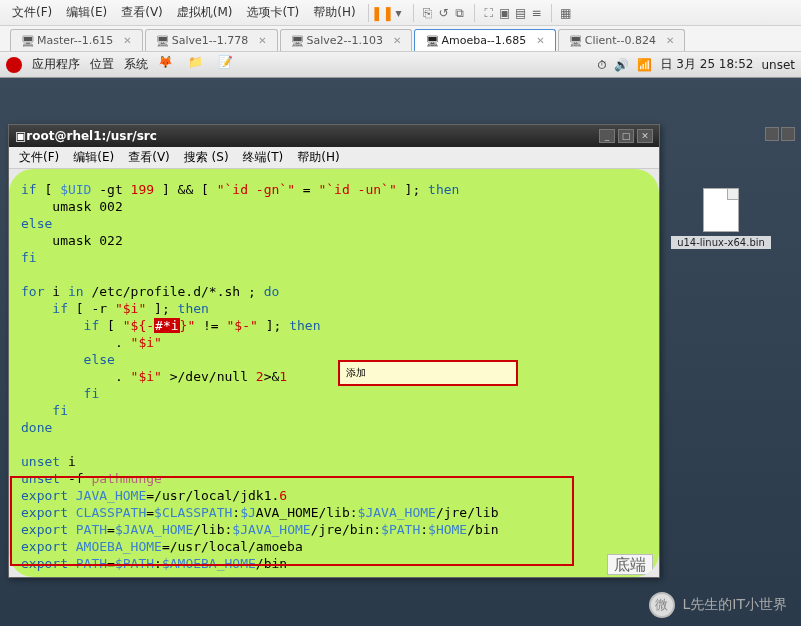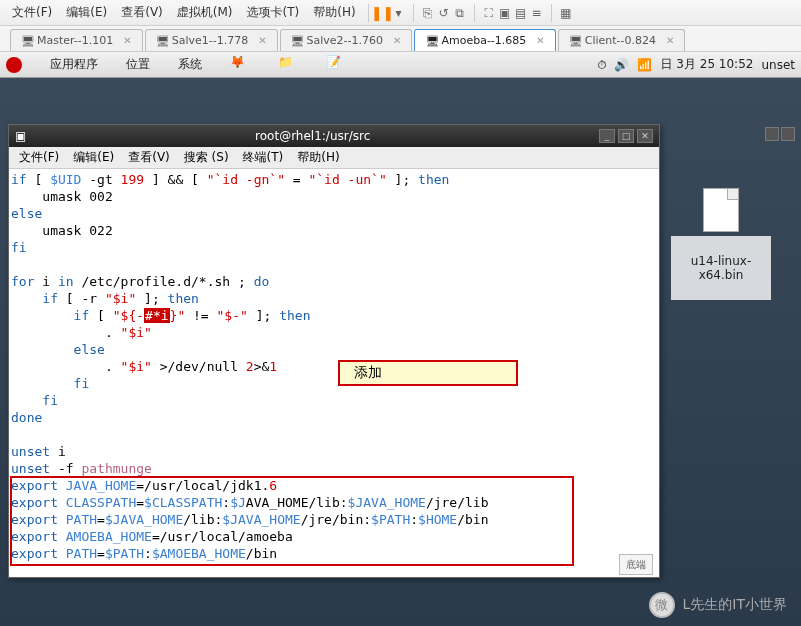--- a/index.html
+++ b/index.html
@@ -14,58 +14,58 @@
 .pause-icon { color: #f68000; font-size: 14px; }
 
 
 .tab-bar { height: 26px; background: #f4f4f4; border-bottom: 1px solid #ccc; display: flex; align-items: flex-end; padding: 0 10px; gap: 2px; }
 .tab { height: 22px; padding: 3px 10px; background: #f0f0f0; border: 1px solid #bbb; border-bottom: none; border-radius: 3px 3px 0 0; display: flex; align-items: center; gap: 4px; font-size: 11px; color: #555; }
 .tab.active { background: #fff; border-color: #4a90d9; color: #222; }
 .tab-icon { width: 12px; height: 12px; display: inline-block; }
 .tab-close { margin-left: 6px; color: #999; font-size: 10px; }
 
 
-.gnome-panel { height: 26px; background: linear-gradient(#f2f2f2, #dcdcdc); border-bottom: 1px solid #999; display: flex; align-items: center; padding: 0 6px; gap: 28px; }
+.gnome-panel { height: 26px; background: linear-gradient(#f2f2f2, #dcdcdc); border-bottom: 1px solid #999; display: flex; align-items: center; padding: 0 6px; gap: 10px; }
 .redhat-logo { width: 16px; height: 16px; background: #c00; border-radius: 50%; }
 .panel-text { color: #222; }
 .panel-right { margin-left: auto; display: flex; align-items: center; gap: 8px; }
 .app-icon { width: 20px; height: 20px; display: inline-block; }
 
 
 .desktop { position: absolute; top: 78px; left: 0; right: 0; bottom: 0; background: linear-gradient(180deg, #3a4a5a 0%, #2a3a4a 100%); }
 .desktop-icon { position: absolute; top: 110px; right: 30px; width: 100px; text-align: center; color: #333; }
 .desktop-icon .file-ic { width: 36px; height: 44px; background: #fff; border: 1px solid #aaa; margin: 0 auto 4px; position: relative; }
 .desktop-icon .file-ic::after { content: ""; position: absolute; top: 0; right: 0; width: 10px; height: 10px; background: #eee; border-left: 1px solid #aaa; border-bottom: 1px solid #aaa; }
-.desktop-icon-label { font-size: 12px; color: #222; background: rgba(255,255,255,0.8); padding: 18px; }
+.desktop-icon-label { font-size: 10px; color: #222; background: rgba(255,255,255,0.8); padding: 1px; }
 
 
 .terminal-window { position: absolute; top: 124px; left: 8px; width: 652px; height: 454px; background: #e8e8e8; border: 1px solid #666; box-shadow: 2px 2px 6px rgba(0,0,0,0.4); }
 .term-title { height: 22px; background: linear-gradient(#444, #222); color: #fff; display: flex; align-items: center; padding: 0 6px; font-size: 12px; }
-.term-title-text { flex: 1; text-align: center; font-weight: normal; }
+.term-title-text { flex: 1; font-weight: bold; }
 .term-btns { display: flex; gap: 3px; }
 .term-btn { width: 16px; height: 14px; background: #555; border: 1px solid #777; color: #ccc; font-size: 9px; display: flex; align-items: center; justify-content: center; }
 .term-menu { height: 22px; background: #ededed; border-bottom: 1px solid #ccc; display: flex; align-items: center; padding: 0 4px; gap: 2px; font-size: 12px; }
 .term-menu-item { padding: 2px 6px; }
-.term-body { background: #ffffff; height: calc(100% - 44px); padding: 2px; position: relative; font-family: "DejaVu Sans Mono", monospace; font-size: 13px; line-height: 17px; white-space: pre; overflow: hidden; }
+.term-body { background: #bef264; height: calc(100% - 44px); padding: 12px; position: relative; font-family: "DejaVu Sans Mono", monospace; font-size: 13px; line-height: 17px; white-space: pre; overflow: hidden; border-radius: 24px; }
 .term-body .blue { color: #1c5fa8; }
 .term-body .red { color: #c00; }
 .term-body .lblue { color: #3a7fd0; }
 .term-body .cursor { background: #c00; color: #fff; padding: 0 1px; }
 .term-body .tpink { color: #b5647f; }
 
 
-.annot { position: absolute; top: 360px; left: 338px; width: 180px; height: 26px; background: #fffbd0; border: 2px solid #c00; display: flex; align-items: center; padding-left: 14px; font-size: 14px; font-family: sans-serif; color: #000; z-index: 10; }
+.annot { position: absolute; top: 360px; left: 338px; width: 180px; height: 26px; background: #fffbd0; border: 2px solid #c00; display: flex; align-items: center; padding-left: 6px; font-size: 10px; font-family: sans-serif; color: #000; z-index: 10; }
 
 
 .export-box { position: absolute; top: 476px; left: 10px; width: 564px; height: 90px; border: 2px solid #c00; z-index: 9; pointer-events: none; }
 
 
 .status-line { color: #333; display: flex; }
 .status-right { margin-left: auto; padding-right: 70px; }
-.term-footer-badge { position: absolute; bottom: 2px; right: 6px; font-size: 10px; color: #666; border: 1px solid #bbb; padding: 1px 6px; background: #f5f5f5; }
+.term-footer-badge { position: absolute; bottom: 2px; right: 6px; font-size: 16px; color: #666; border: 1px solid #bbb; padding: 1px 6px; background: #f5f5f5; }
 
 
 .watermark { position: absolute; bottom: 8px; right: 14px; display: flex; align-items: center; gap: 8px; color: #aaa; font-size: 14px; z-index: 20; }
 .wm-icon { width: 26px; height: 26px; border-radius: 50%; background: #ddd; border: 2px solid #bbb; display: flex; align-items: center; justify-content: center; font-size: 13px; color: #888; }
 
 
 .outer-wm { position: absolute; top: 127px; right: 6px; display: flex; gap: 2px; }
 .outer-wm span { width: 14px; height: 14px; background: #555; border: 1px solid #777; }
 </style>
 </head>
@@ -92,31 +92,31 @@
   <span class="vm-icon">▣</span>
   <span class="vm-icon">▤</span>
   <span class="vm-icon">≡</span>
   <div class="vm-sep"></div>
   <span class="vm-icon">▦</span>
 </div>
 
 <div class="tab-bar">
   <div class="tab">
       <span class="tab-icon">🖥</span>
-      <span>Master--1.101</span>
+      <span>Master--1.615</span>
       <span class="tab-close">✕</span>
     </div>
   <div class="tab">
       <span class="tab-icon">🖥</span>
       <span>Salve1--1.778</span>
       <span class="tab-close">✕</span>
     </div>
   <div class="tab">
       <span class="tab-icon">🖥</span>
-      <span>Salve2--1.760</span>
+      <span>Salve2--1.103</span>
       <span class="tab-close">✕</span>
     </div>
   <div class="tab active">
       <span class="tab-icon">🖥</span>
       <span>Amoeba--1.685</span>
       <span class="tab-close">✕</span>
     </div>
   <div class="tab">
       <span class="tab-icon">🖥</span>
       <span>Client--0.824</span>
@@ -129,21 +129,21 @@
   <span class="panel-text">应用程序</span>
   <span class="panel-text">位置</span>
   <span class="panel-text">系统</span>
   <span class="app-icon">🦊</span>
   <span class="app-icon">📁</span>
   <span class="app-icon">📝</span>
   <div class="panel-right">
     <span>⏱</span>
     <span>🔊</span>
     <span>📶</span>
-    <span class="panel-text">日 3月 25 10:52</span>
+    <span class="panel-text">日 3月 25 18:52</span>
     <span class="panel-text">unset</span>
   </div>
 </div>
 
 <div class="desktop">
   <div class="desktop-icon">
     <div class="file-ic"></div>
     <div class="desktop-icon-label">u14-linux-x64.bin</div>
   </div>
 </div>

